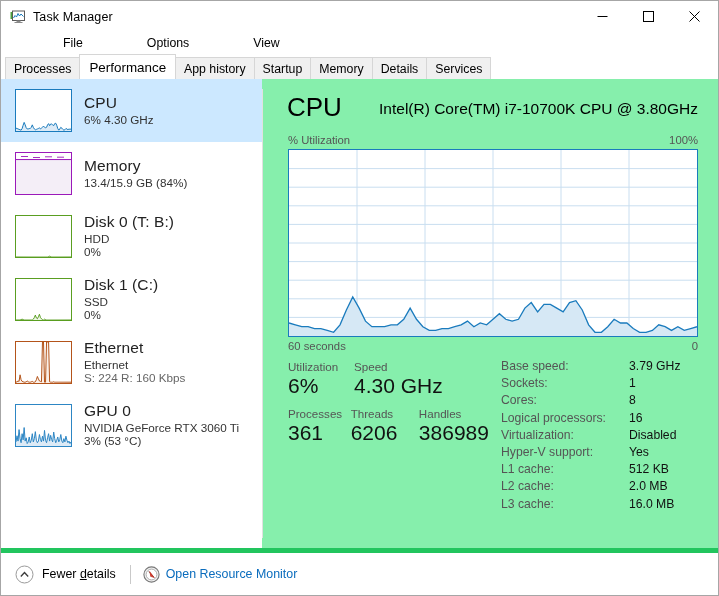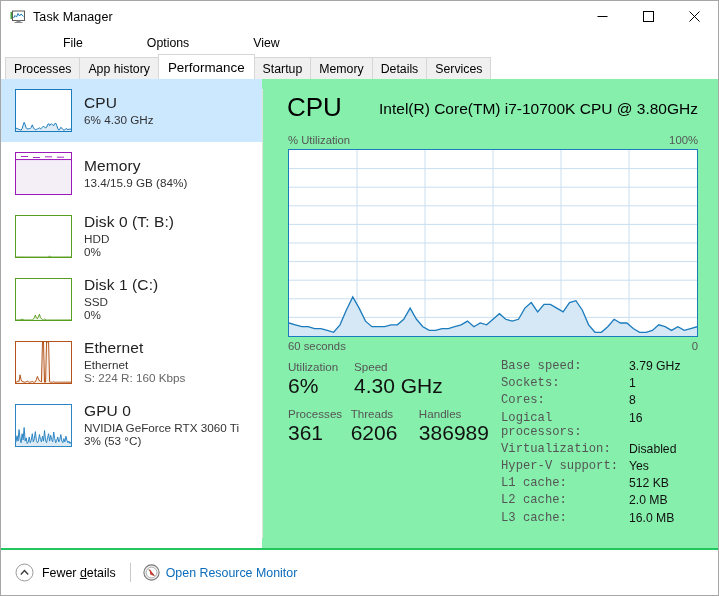--- a/index.html
+++ b/index.html
@@ -196,29 +196,29 @@
   .srow2 { margin-top: 9px; }
   .srow3 { margin-top: 9px; }
 
   
   #stats-right {
     position: absolute; left: 238px; top: 280px;
     font-size: 12.2px;
   }
   #stats-right table { border-collapse: collapse; }
   #stats-right td { padding: 0 0 3.2px 0; vertical-align: top; }
-  td.k { color: #555; width: 128px; font-family: Liberation Mono, monospace; }
+  td.k { color: #555; width: 128px; }
   td.v { color: #111; }
 
   
   #footer {
     position: absolute; left: 0; top: 547px;
     width: 717px; height: 47px;
     background: #ffffff;
-    border-top: 2px solid #22c55e;
+    border-top: 5px solid #22c55e;
     display: flex; align-items: center;
   }
   #chev {
     margin-left: 14px; margin-right: 8px;
     width: 19px; height: 19px; flex: none;
   }
   #fewer {
     font-size: 12.4px; color: #000;
   }
   #fewer u { text-decoration: underline; }
@@ -269,22 +269,22 @@
   <div id="menubar">
     <div class="menu-item">File</div>
     <div class="menu-item">Options</div>
     <div class="menu-item">View</div>
   </div>
 
   <div id="tab-underline"></div>
   <div id="tabstrip">
     <div id="tabs-inner">
       <div class="tab">Processes</div>
+      <div class="tab active">Performance</div>
       <div class="tab">App history</div>
-      <div class="tab active">Performance</div>
       <div class="tab">Startup</div>
       <div class="tab">Memory</div>
       <div class="tab">Details</div>
       <div class="tab">Services</div>
     </div>
   </div>
 
   <div id="content">
 
     <div id="sidebar">

